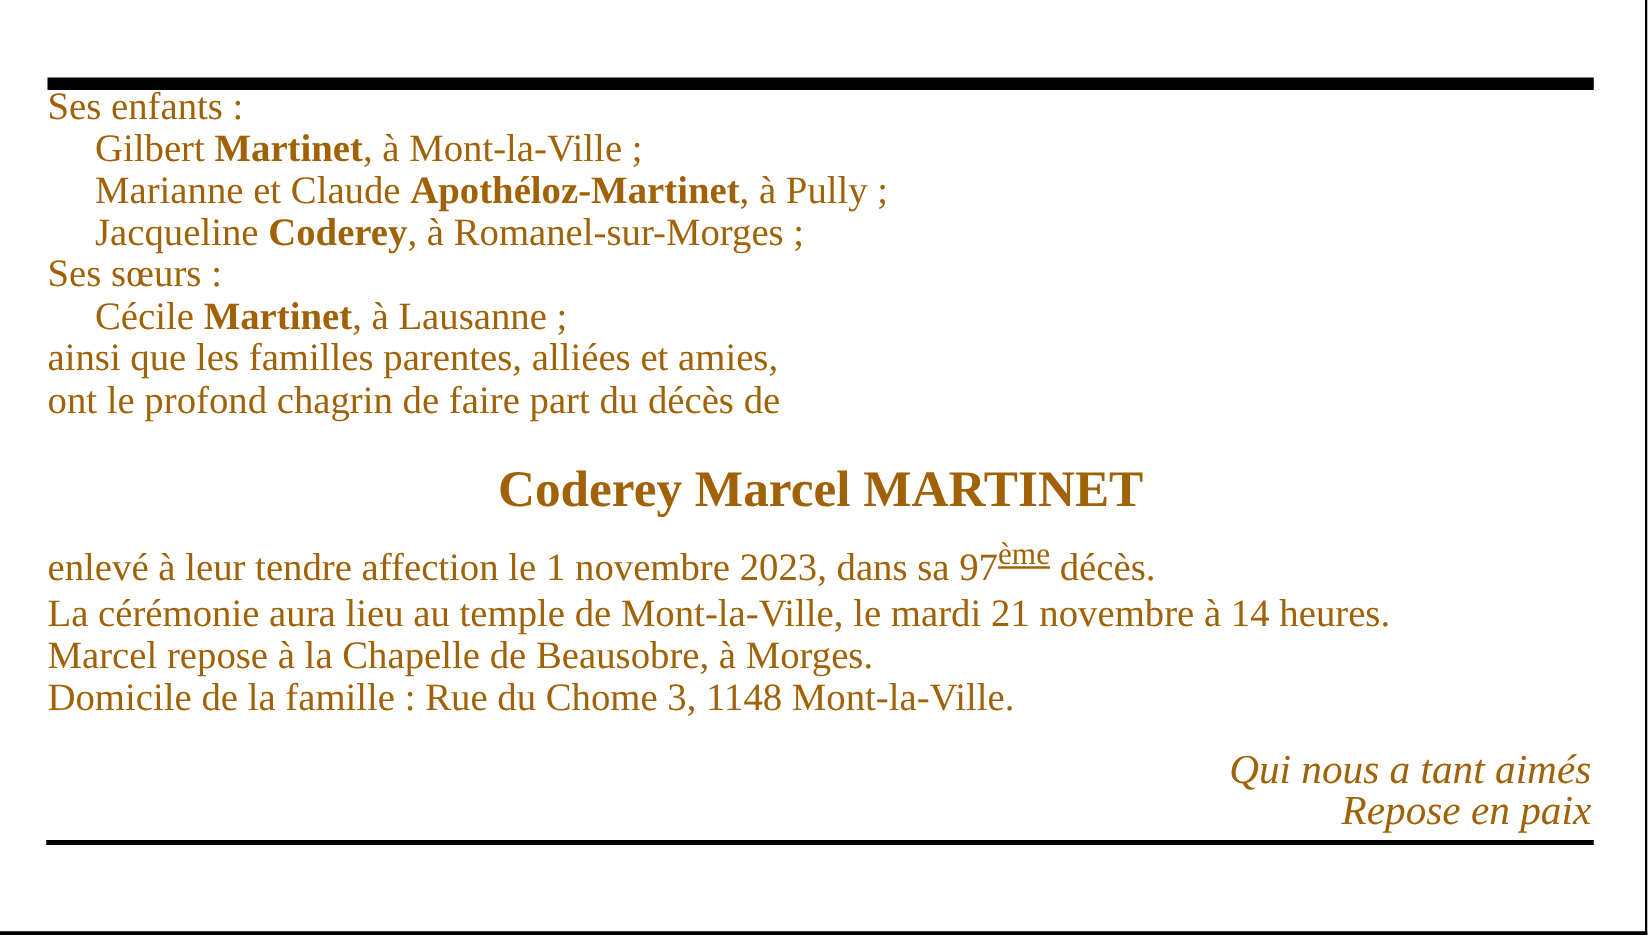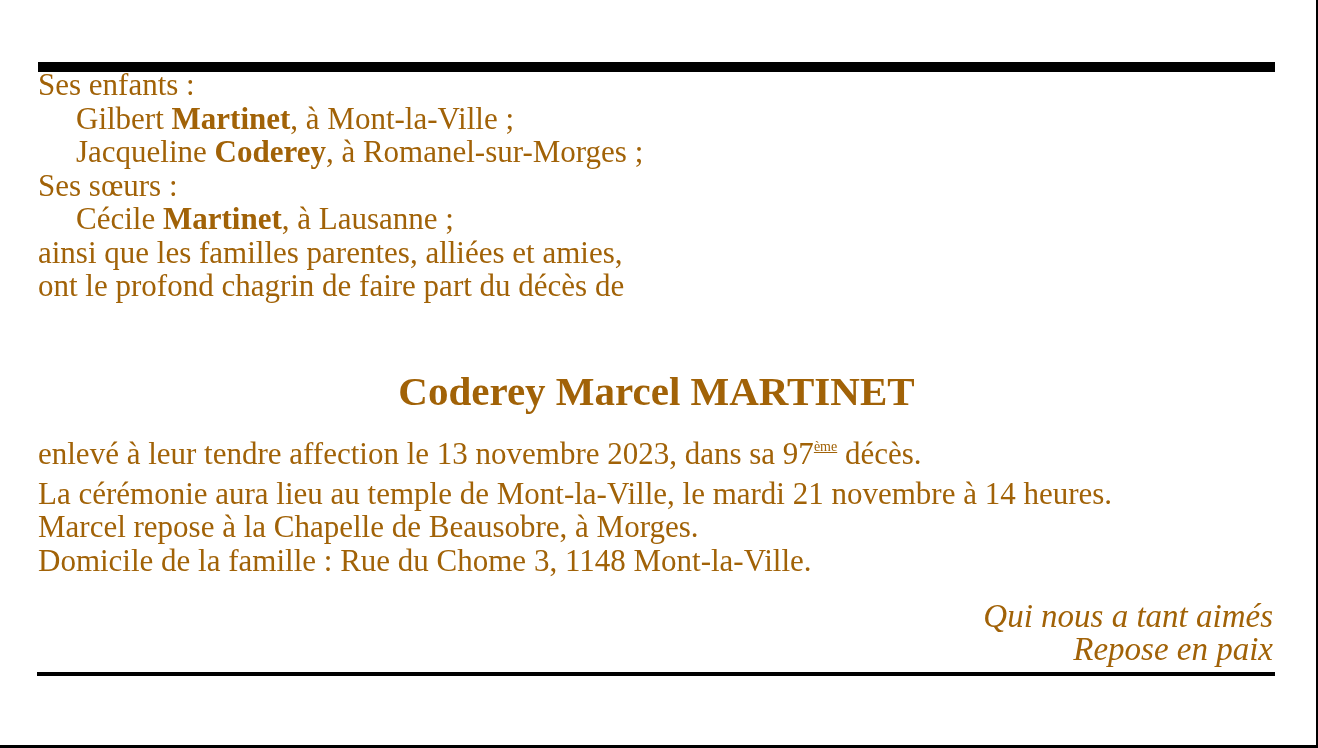--- a/index.html
+++ b/index.html
@@ -42,21 +42,21 @@
     white-space: nowrap;
   }
   .details-block {
     position: absolute;
     left: 38px; top: 437px;
     font-size: 31px;
     line-height: 33.5px;
     white-space: nowrap;
   }
   .sup {
-    font-size: 14px;
+    font-size: 25px;
     position: relative;
     top: -13px;
     text-decoration: underline;
   }
   .epitaph-block {
     position: absolute;
     right: 43px; top: 600px;
     font-size: 33px;
     font-style: italic;
     line-height: 33px;
@@ -73,31 +73,32 @@
 </head>
 <body>
 
 <div class="page">
 
   <div class="top-rule"></div>
 
   <div class="family-block">
     <div class="line"><span>Ses enfants :</span></div>
     <div class="line indent"><span>Gilbert </span><span class="b">Martinet</span><span>, à Mont-la-Ville ;</span></div>
+    <div class="line indent"><span>Marianne et Claude </span><span class="b">Apothéloz-Martinet</span><span>, à Pully ;</span></div>
     <div class="line indent"><span>Jacqueline </span><span class="b">Coderey</span><span>, à Romanel-sur-Morges ;</span></div>
     <div class="line"><span>Ses sœurs :</span></div>
     <div class="line indent"><span>Cécile </span><span class="b">Martinet</span><span>, à Lausanne ;</span></div>
     <div class="line"><span>ainsi que les familles parentes, alliées et amies,</span></div>
     <div class="line"><span>ont le profond chagrin de faire part du décès de</span></div>
   </div>
 
   <div class="title-line">Coderey Marcel MARTINET</div>
 
   <div class="details-block">
-    <div class="line"><span>enlevé à leur tendre affection le 13 novembre 2023, dans sa 97</span><span class="sup">ème</span><span> décès.</span></div>
+    <div class="line"><span>enlevé à leur tendre affection le 1 novembre 2023, dans sa 97</span><span class="sup">ème</span><span> décès.</span></div>
     <div class="line">La cérémonie aura lieu au temple de Mont-la-Ville, le mardi 21 novembre à 14 heures.</div>
     <div class="line">Marcel repose à la Chapelle de Beausobre, à Morges.</div>
     <div class="line">Domicile de la famille : Rue du Chome 3, 1148 Mont-la-Ville.</div>
   </div>
 
   <div class="epitaph-block">
     <div class="line">Qui nous a tant aimés</div>
     <div class="line">Repose en paix</div>
   </div>
 

